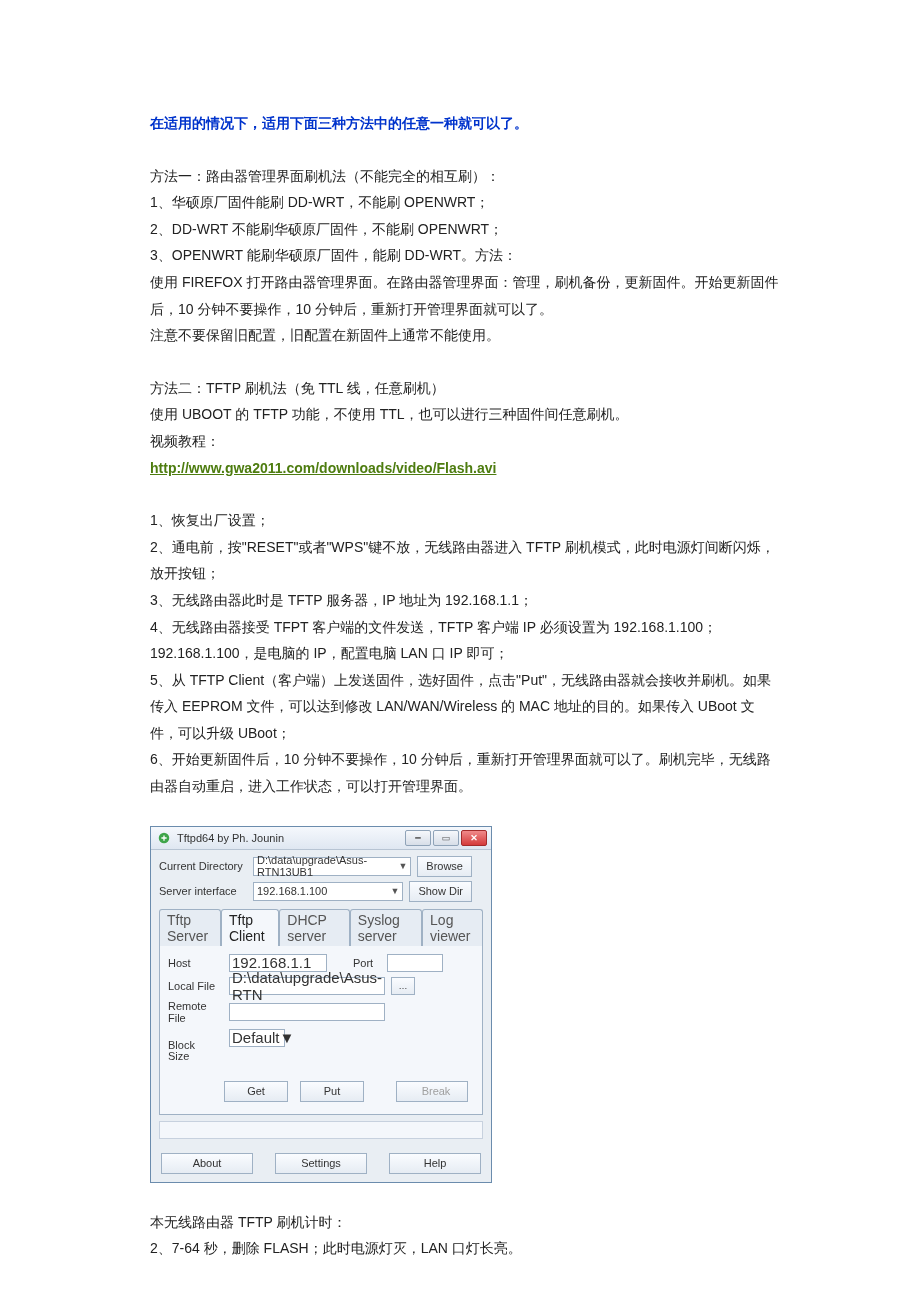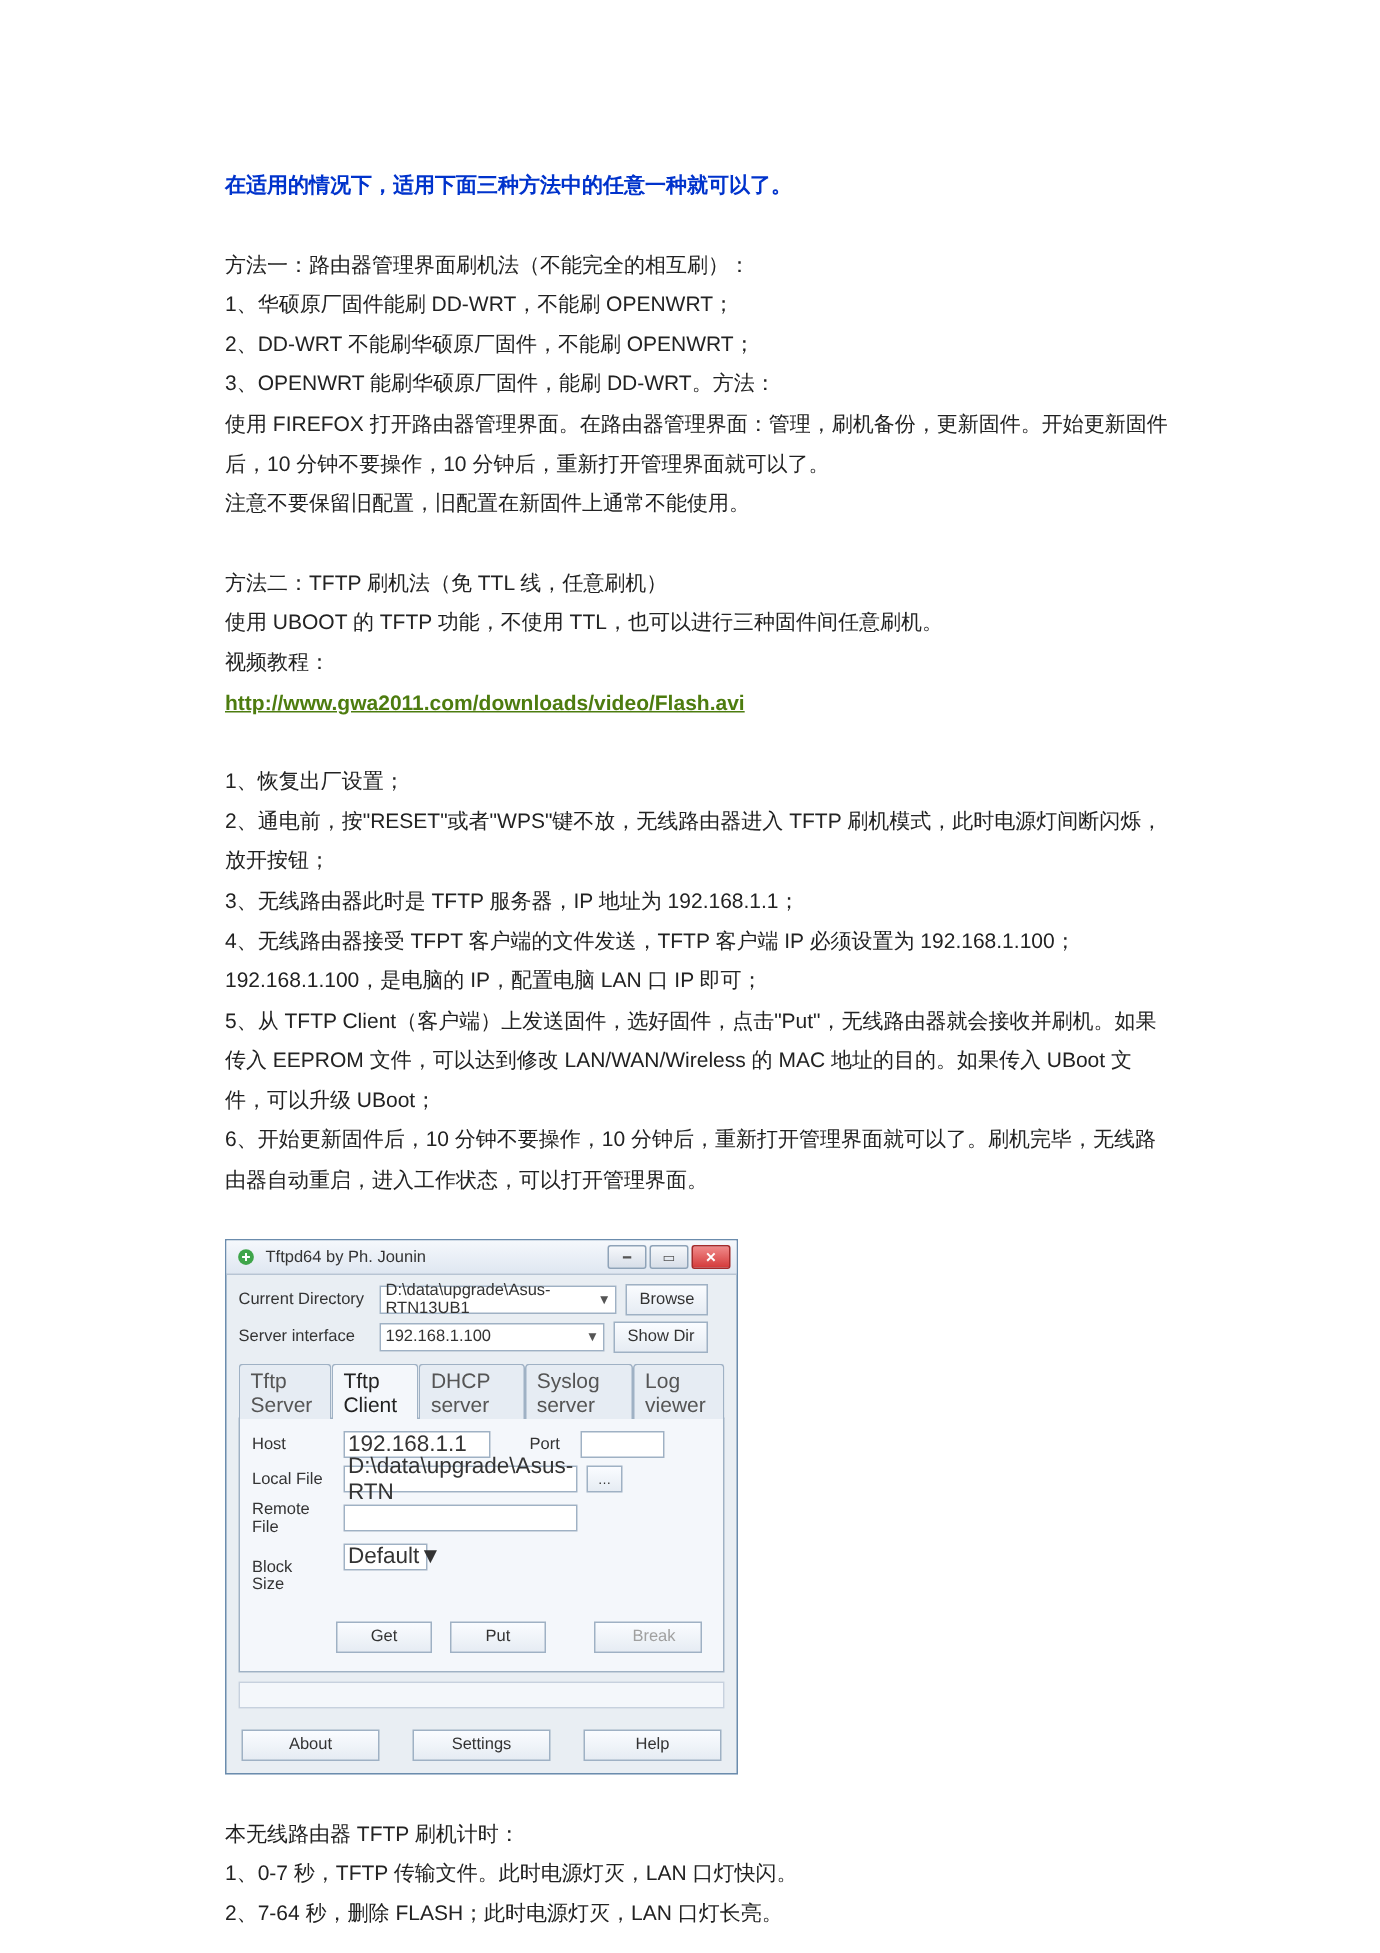--- a/index.html
+++ b/index.html
@@ -296,17 +296,16 @@
 
     <div class="bottombar">
       <div class="btn">About</div>
       <div class="btn">Settings</div>
       <div class="btn">Help</div>
     </div>
   </div>
 
   <div class="block">
     <p class="para">本无线路由器 TFTP 刷机计时：</p>
-    <p class="para">1、0-7 秒，TFTP 传输文件。此时电源灯灭，LAN 口灯快闪。</p>
     <p class="para">2、7-64 秒，删除 FLASH；此时电源灯灭，LAN 口灯长亮。</p>
   </div>
 
 </div>
 
 </body></html>

